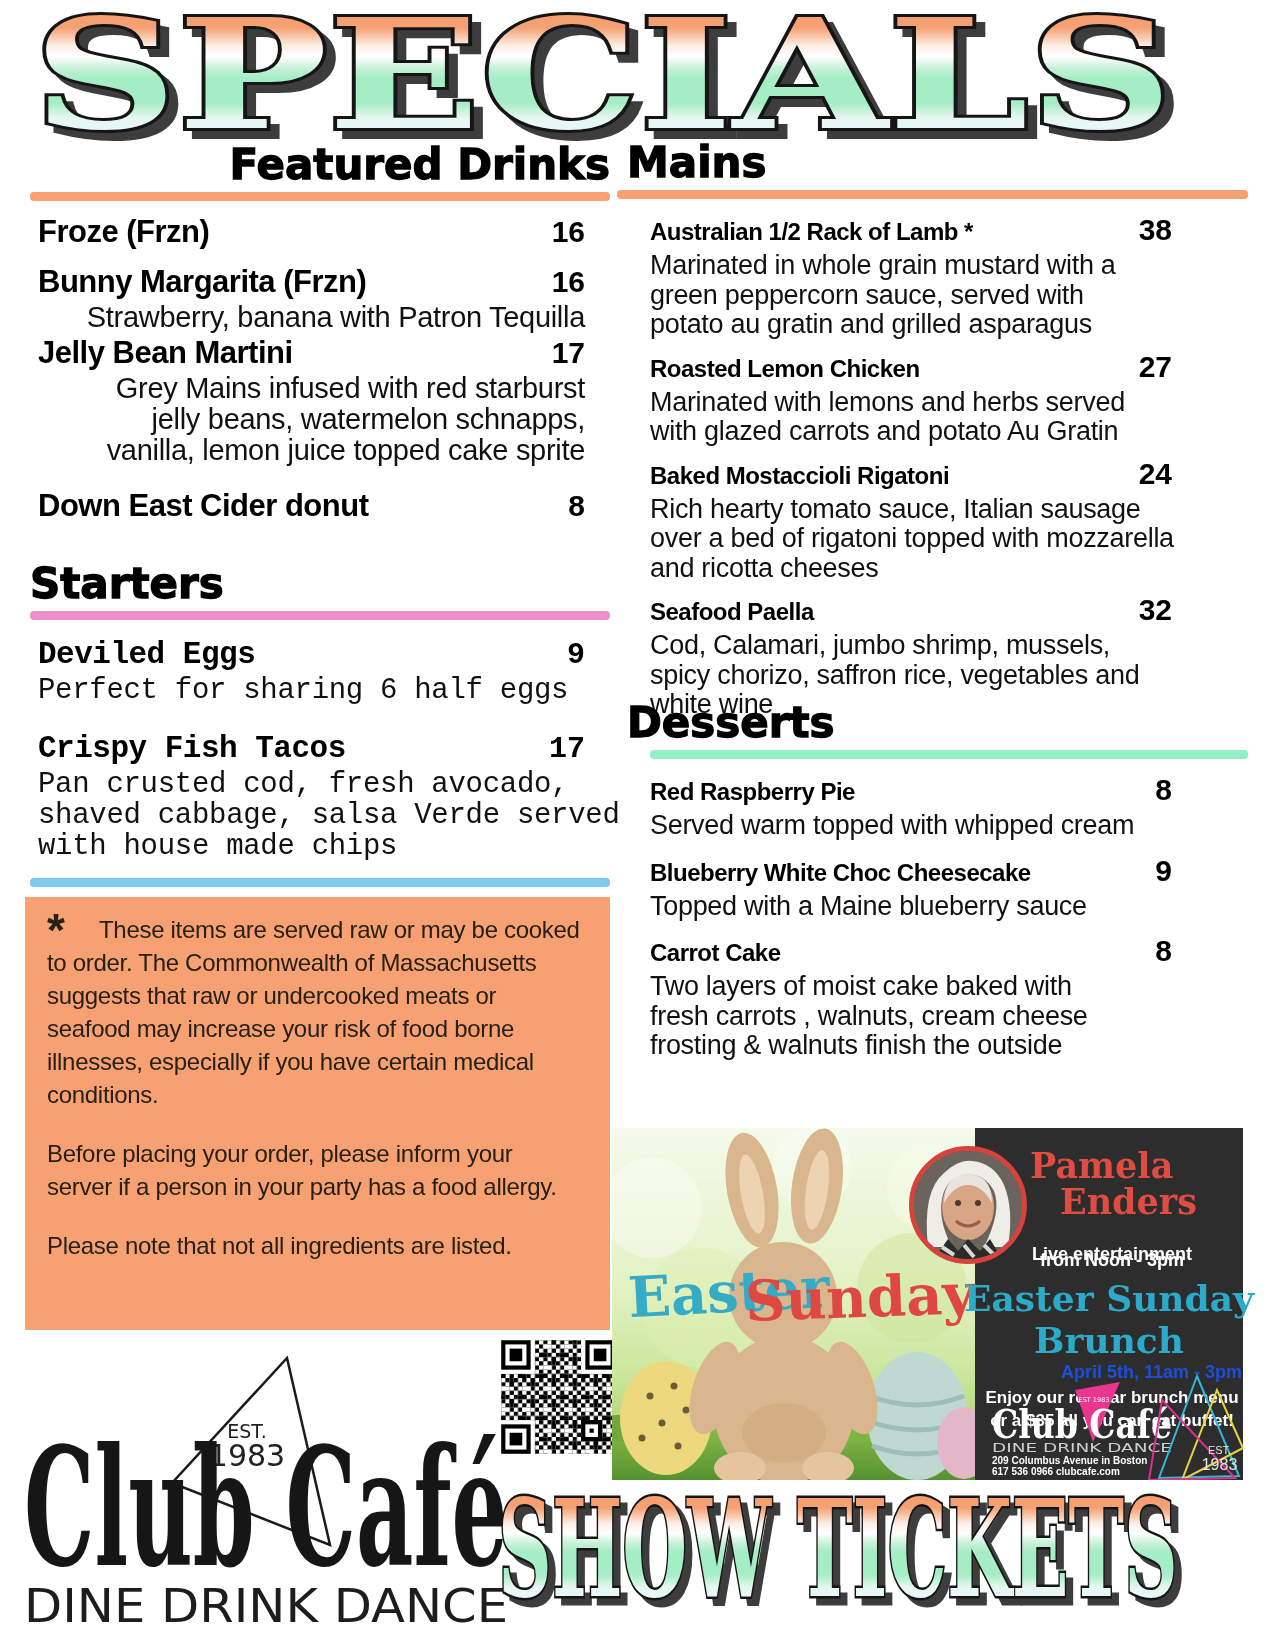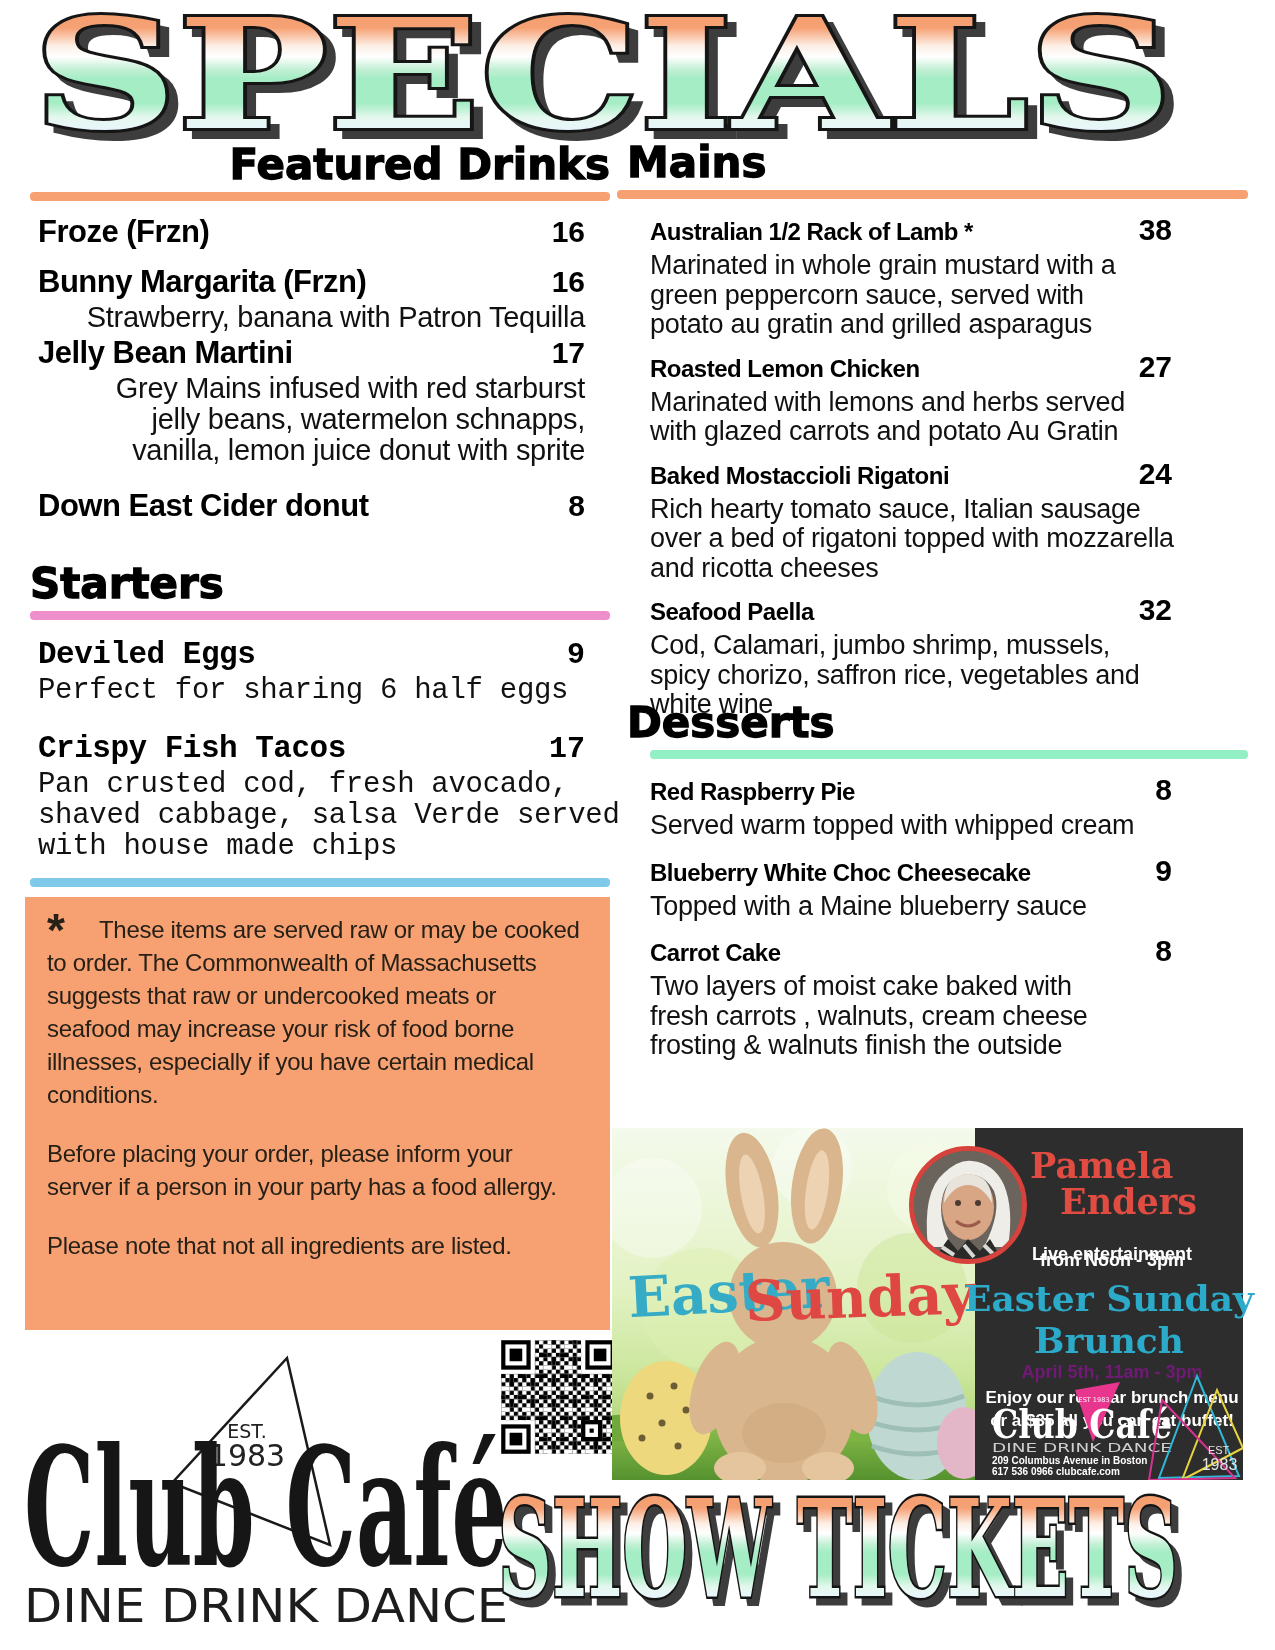--- a/index.html
+++ b/index.html
@@ -67,21 +67,21 @@
           border:5px solid #D8423C;overflow:hidden;z-index:4;background:#6b645c;}
   .dk{position:absolute;z-index:3;white-space:nowrap;}
   .p-name1{left:418px;top:20px;font-family:"DejaVu Serif",serif;font-weight:bold;font-size:35px;color:#E04B42;line-height:1;}
   .p-name2{left:448px;top:56px;font-family:"DejaVu Serif",serif;font-weight:bold;font-size:35px;color:#E04B42;line-height:1;}
   .p-live1{left:380px;top:116px;width:240px;text-align:center;font-weight:bold;font-size:18px;color:#fff;}
   .p-live2{left:380px;top:122px;width:240px;text-align:center;font-weight:bold;font-size:18px;color:#fff;}
   .p-bt1{left:352px;top:152px;width:290px;text-align:center;font-family:"DejaVu Serif",serif;
          font-weight:bold;font-size:36px;color:#2BAAC9;line-height:1;}
   .p-bt2{left:352px;top:194px;width:290px;text-align:center;font-family:"DejaVu Serif",serif;
          font-weight:bold;font-size:36px;color:#2BAAC9;line-height:1;}
-  .p-date{left:370px;top:234px;width:260px;text-align:center;font-weight:bold;font-size:18px;color:#701a75;}
+  .p-date{left:370px;top:234px;width:260px;text-align:right;font-weight:bold;font-size:18px;color:#1d4ed8;}
   .p-bl1{left:366px;top:260px;width:268px;text-align:center;font-weight:bold;font-size:17px;color:#fff;}
   .p-bl2{left:366px;top:283px;width:268px;text-align:center;font-weight:bold;font-size:17px;color:#fff;}
   .p-logo-svg{position:absolute;left:378px;top:252px;z-index:3;}
   .p-deco{position:absolute;left:535px;top:240px;z-index:3;}
   .p-est{position:absolute;left:580px;top:316px;width:55px;text-align:center;color:#e3e3e3;z-index:4;line-height:1.1;}
   .p-est .est-s{font-size:11px;display:block;}
   .p-est .est-y{font-size:16px;display:block;}
 
   .qr{left:497px;top:1336px;}
   .title-svg{left:25px;top:6px;}
@@ -137,21 +137,21 @@
         </div>
 
         <div class="menu-item">
           <div class="row">
             <span class="item-name">Jelly Bean Martini</span>
             <span class="item-price">17</span>
           </div>
           <div class="item-desc">
             <div class="desc-line">Grey Mains infused with red starburst</div>
             <div class="desc-line">jelly beans, watermelon schnapps,</div>
-            <div class="desc-line">vanilla, lemon juice donut with sprite</div>
+            <div class="desc-line">vanilla, lemon juice topped cake sprite</div>
           </div>
         </div>
 
         <div class="menu-item">
           <div class="row">
             <span class="item-name">Down East Cider donut</span>
             <span class="item-price">8</span>
           </div>
 
         </div>

